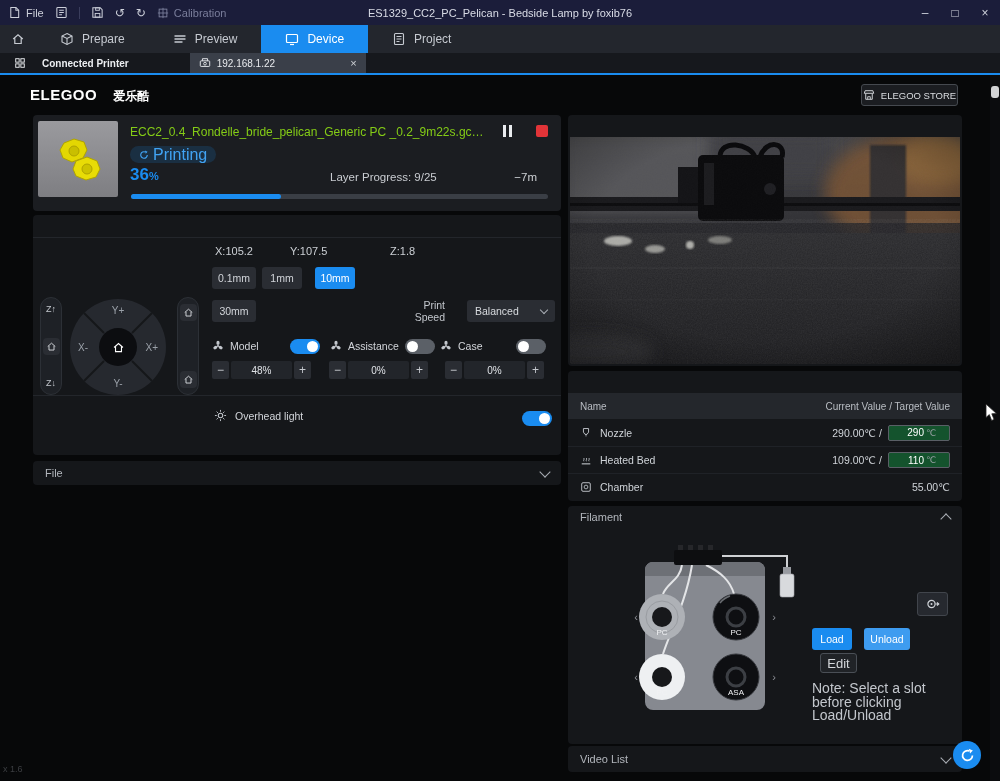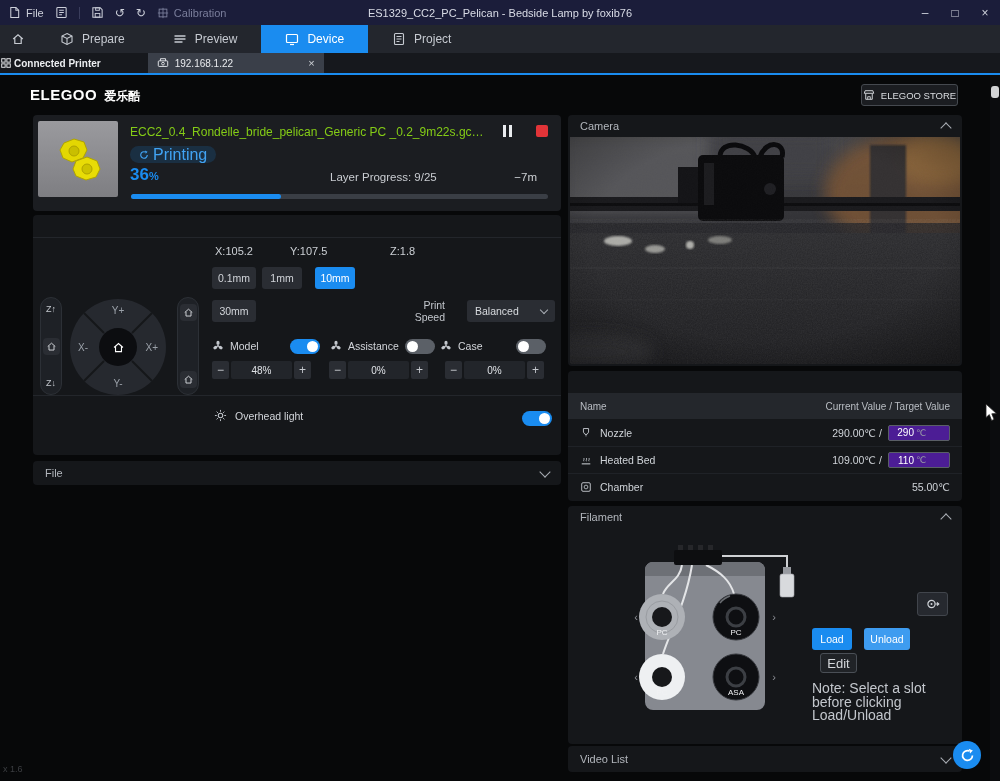--- a/index.html
+++ b/index.html
@@ -16,26 +16,26 @@
   .tb-title{position:absolute;left:0;right:0;text-align:center;font-size:11px;color:#d9dce6;pointer-events:none;}
   .tb-right{margin-left:auto;display:flex;height:100%;z-index:2;}
   .tb-right span{width:30px;display:flex;align-items:center;justify-content:center;font-size:12px;color:#cdd0da;}
   
   .maintabs{position:absolute;top:25px;left:0;right:0;height:28px;background:#23262d;display:flex;align-items:stretch;font-size:12px;color:#c6cad1;z-index:20;}
   .mt-home{width:36px;display:flex;align-items:center;justify-content:center;}
   .mt-tab{display:flex;align-items:center;gap:8px;padding:0 24px;}
   .mt-tab.active{background:#1a8cf0;color:#fff;}
   
   .subtabs{position:absolute;top:53px;left:0;right:0;height:20px;background:#16181d;display:flex;align-items:stretch;font-size:10px;border-bottom:2px solid #1a8cf0;z-index:20;}
-  .st-conn{display:flex;align-items:center;gap:2px;padding:0 0;color:#eceef1;font-weight:bold;}
+  .st-conn{display:flex;align-items:center;gap:16px;padding:0 14px;color:#eceef1;font-weight:bold;}
   .st-tab{margin-left:47px;width:158px;background:#3a3f49;display:flex;align-items:center;gap:6px;padding:0 9px;color:#e9ebee;}
   .st-close{margin-left:auto;font-size:11px;color:#cfd2d7;}
   
   .content{position:absolute;top:75px;left:0;width:1000px;height:706px;background:#070809;}
-  .logo{position:absolute;left:30px;top:11px;display:flex;align-items:baseline;gap:7px;justify-content:center;}
+  .logo{position:absolute;left:30px;top:11px;display:flex;align-items:baseline;gap:16px;justify-content:center;}
   .logo-latin{font-size:15px;font-weight:bold;letter-spacing:.5px;color:#fff;}
   .logo-cjk{font-size:12px;font-weight:bold;color:#fff;}
   .store-btn{position:absolute;left:861px;top:9px;width:97px;height:22px;border:1px solid #45494f;background:#1b1d21;border-radius:3px;
              display:flex;align-items:center;justify-content:center;gap:6px;font-size:9.5px;color:#dadde1;box-sizing:border-box;}
   .panel{position:absolute;background:#15171a;border-radius:4px;box-sizing:border-box;}
   .panel-h{height:22px;display:flex;align-items:center;justify-content:space-between;padding:0 12px;font-size:11px;color:#b2b6bc;}
   .chev{display:inline-block;width:7px;height:7px;border-right:1.5px solid #a9aeb5;border-bottom:1.5px solid #a9aeb5;}
   .chev.up{transform:rotate(-135deg);margin-top:4px;}
   .chev.down{transform:rotate(45deg);margin-top:-3px;}
   
@@ -91,21 +91,21 @@
   
   .p-camera{left:568px;top:40px;width:394px;height:251px;}
   .camimg{position:absolute;left:2px;top:22px;width:390px;height:227px;border-radius:0 0 3px 3px;overflow:hidden;}
   
   .p-temp{left:568px;top:296px;width:394px;height:130px;}
   .t-colhead{position:absolute;left:0;top:22px;width:394px;height:26px;background:#24272c;display:flex;align-items:center;justify-content:space-between;
              padding:0 12px;font-size:10px;color:#b9bdc3;box-sizing:border-box;}
   .t-row{position:absolute;left:0;width:394px;height:27px;display:flex;align-items:center;padding:0 12px;box-sizing:border-box;font-size:10.5px;color:#cfd3d8;}
   .t-row .nm{margin-left:8px;}
   .t-right{margin-left:auto;display:flex;align-items:center;gap:6px;}
-  .t-box{display:flex;align-items:center;width:62px;height:16px;background:#4c1d95;border:1px solid #5a5f66;border-radius:2px;box-sizing:border-box;padding:0 3px;}
+  .t-box{display:flex;align-items:center;width:62px;height:16px;background:#14532d;border:1px solid #5a5f66;border-radius:2px;box-sizing:border-box;padding:0 13px;}
   .t-box input{width:22px;background:transparent;border:none;outline:none;color:#fff;font-size:10px;text-align:right;padding:0;font-family:inherit;}
   .t-box .unit{font-size:9px;color:#9ba0a6;margin-left:2px;}
   
   .p-fil{left:568px;top:431px;width:394px;height:238px;}
   .fil-svg{position:absolute;left:32px;top:34px;}
   .fl-iconbtn{position:absolute;left:349px;top:86px;width:31px;height:24px;background:#26292f;border:1px solid #41454c;border-radius:3px;
               display:flex;align-items:center;justify-content:center;color:#cfd3d8;box-sizing:border-box;}
   .fl-load{position:absolute;left:244px;top:122px;width:40px;height:22px;background:#1a8cf0;border-radius:3px;color:#fff;font-size:10.5px;
            display:flex;align-items:center;justify-content:center;}
   .fl-unload{position:absolute;left:296px;top:122px;width:46px;height:22px;background:#3e9cf0;border-radius:3px;color:#fff;font-size:10.5px;
@@ -463,24 +463,20 @@
     </div>
 
     <div class="panel p-file">
       <div class="panel-h">
         <span>File</span>
         <span class="chev down"></span>
       </div>
     </div>
 
     <div class="panel p-camera">
-      <div class="panel-h">
-        <span>Camera</span>
-        <span class="chev up"></span>
-      </div>
       <div class="camimg">
         <svg width="390" height="227" viewBox="0 0 390 227" preserveAspectRatio="none">
           <defs>
             <linearGradient id="gcam" x1="0" y1="0" x2="0" y2="1">
               <stop offset="0" stop-color="#48484b"></stop>
                 <stop offset="0.35" stop-color="#333337"></stop>
               <stop offset="0.55" stop-color="#27272a"></stop>
                 <stop offset="1" stop-color="#1b1b1e"></stop>
             </linearGradient>
             <linearGradient id="gbed" x1="0" y1="0" x2="0" y2="1">

